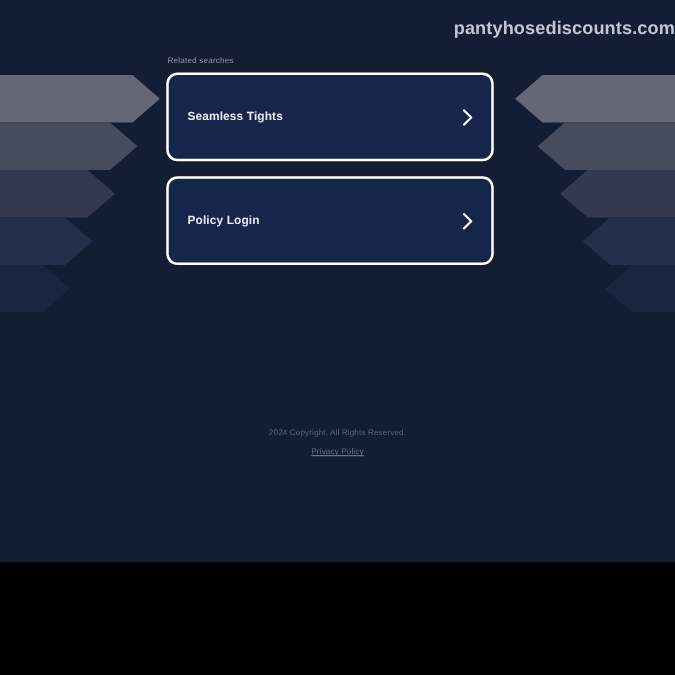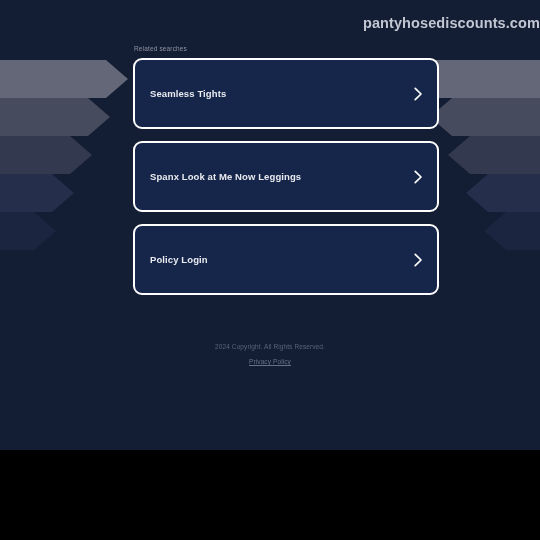--- a/index.html
+++ b/index.html
@@ -72,21 +72,21 @@
   #cards {
     position: absolute;
     left: 133px;
     top: 58px;
     width: 274px;
     z-index: 5;
   }
   .card {
     position: relative;
     box-sizing: border-box;
-    width: 306px;
+    width: 262px;
     height: 71px;
     margin-bottom: 12px;
     background: #16264a;
     border: 2px solid #ffffff;
     border-radius: 9px;
     display: flex;
     align-items: center;
     cursor: pointer;
   }
   .card-label {
@@ -170,26 +170,20 @@
     <div id="related-label">Related searches</div>
 
     <div id="cards">
         <div class="card">
           <span class="card-label">Seamless Tights</span>
           <svg class="card-chevron" viewBox="0 0 10 14">
             <path d="M2.2 1.3 L8 7 L2.2 12.7" fill="none" stroke="#ffffff" stroke-width="1.7" stroke-linecap="round" stroke-linejoin="round"></path>
           </svg>
         </div>
         <div class="card">
-          <span class="card-label">Spanx Look at Me Now Leggings</span>
-          <svg class="card-chevron" viewBox="0 0 10 14">
-            <path d="M2.2 1.3 L8 7 L2.2 12.7" fill="none" stroke="#ffffff" stroke-width="1.7" stroke-linecap="round" stroke-linejoin="round"></path>
-          </svg>
-        </div>
-        <div class="card">
           <span class="card-label">Policy Login</span>
           <svg class="card-chevron" viewBox="0 0 10 14">
             <path d="M2.2 1.3 L8 7 L2.2 12.7" fill="none" stroke="#ffffff" stroke-width="1.7" stroke-linecap="round" stroke-linejoin="round"></path>
           </svg>
         </div>
       </div>
 
     <div id="footer">
       <div id="copyright">2024 Copyright. All Rights Reserved.</div>
       <a id="privacy-link" href="#">Privacy Policy</a>

